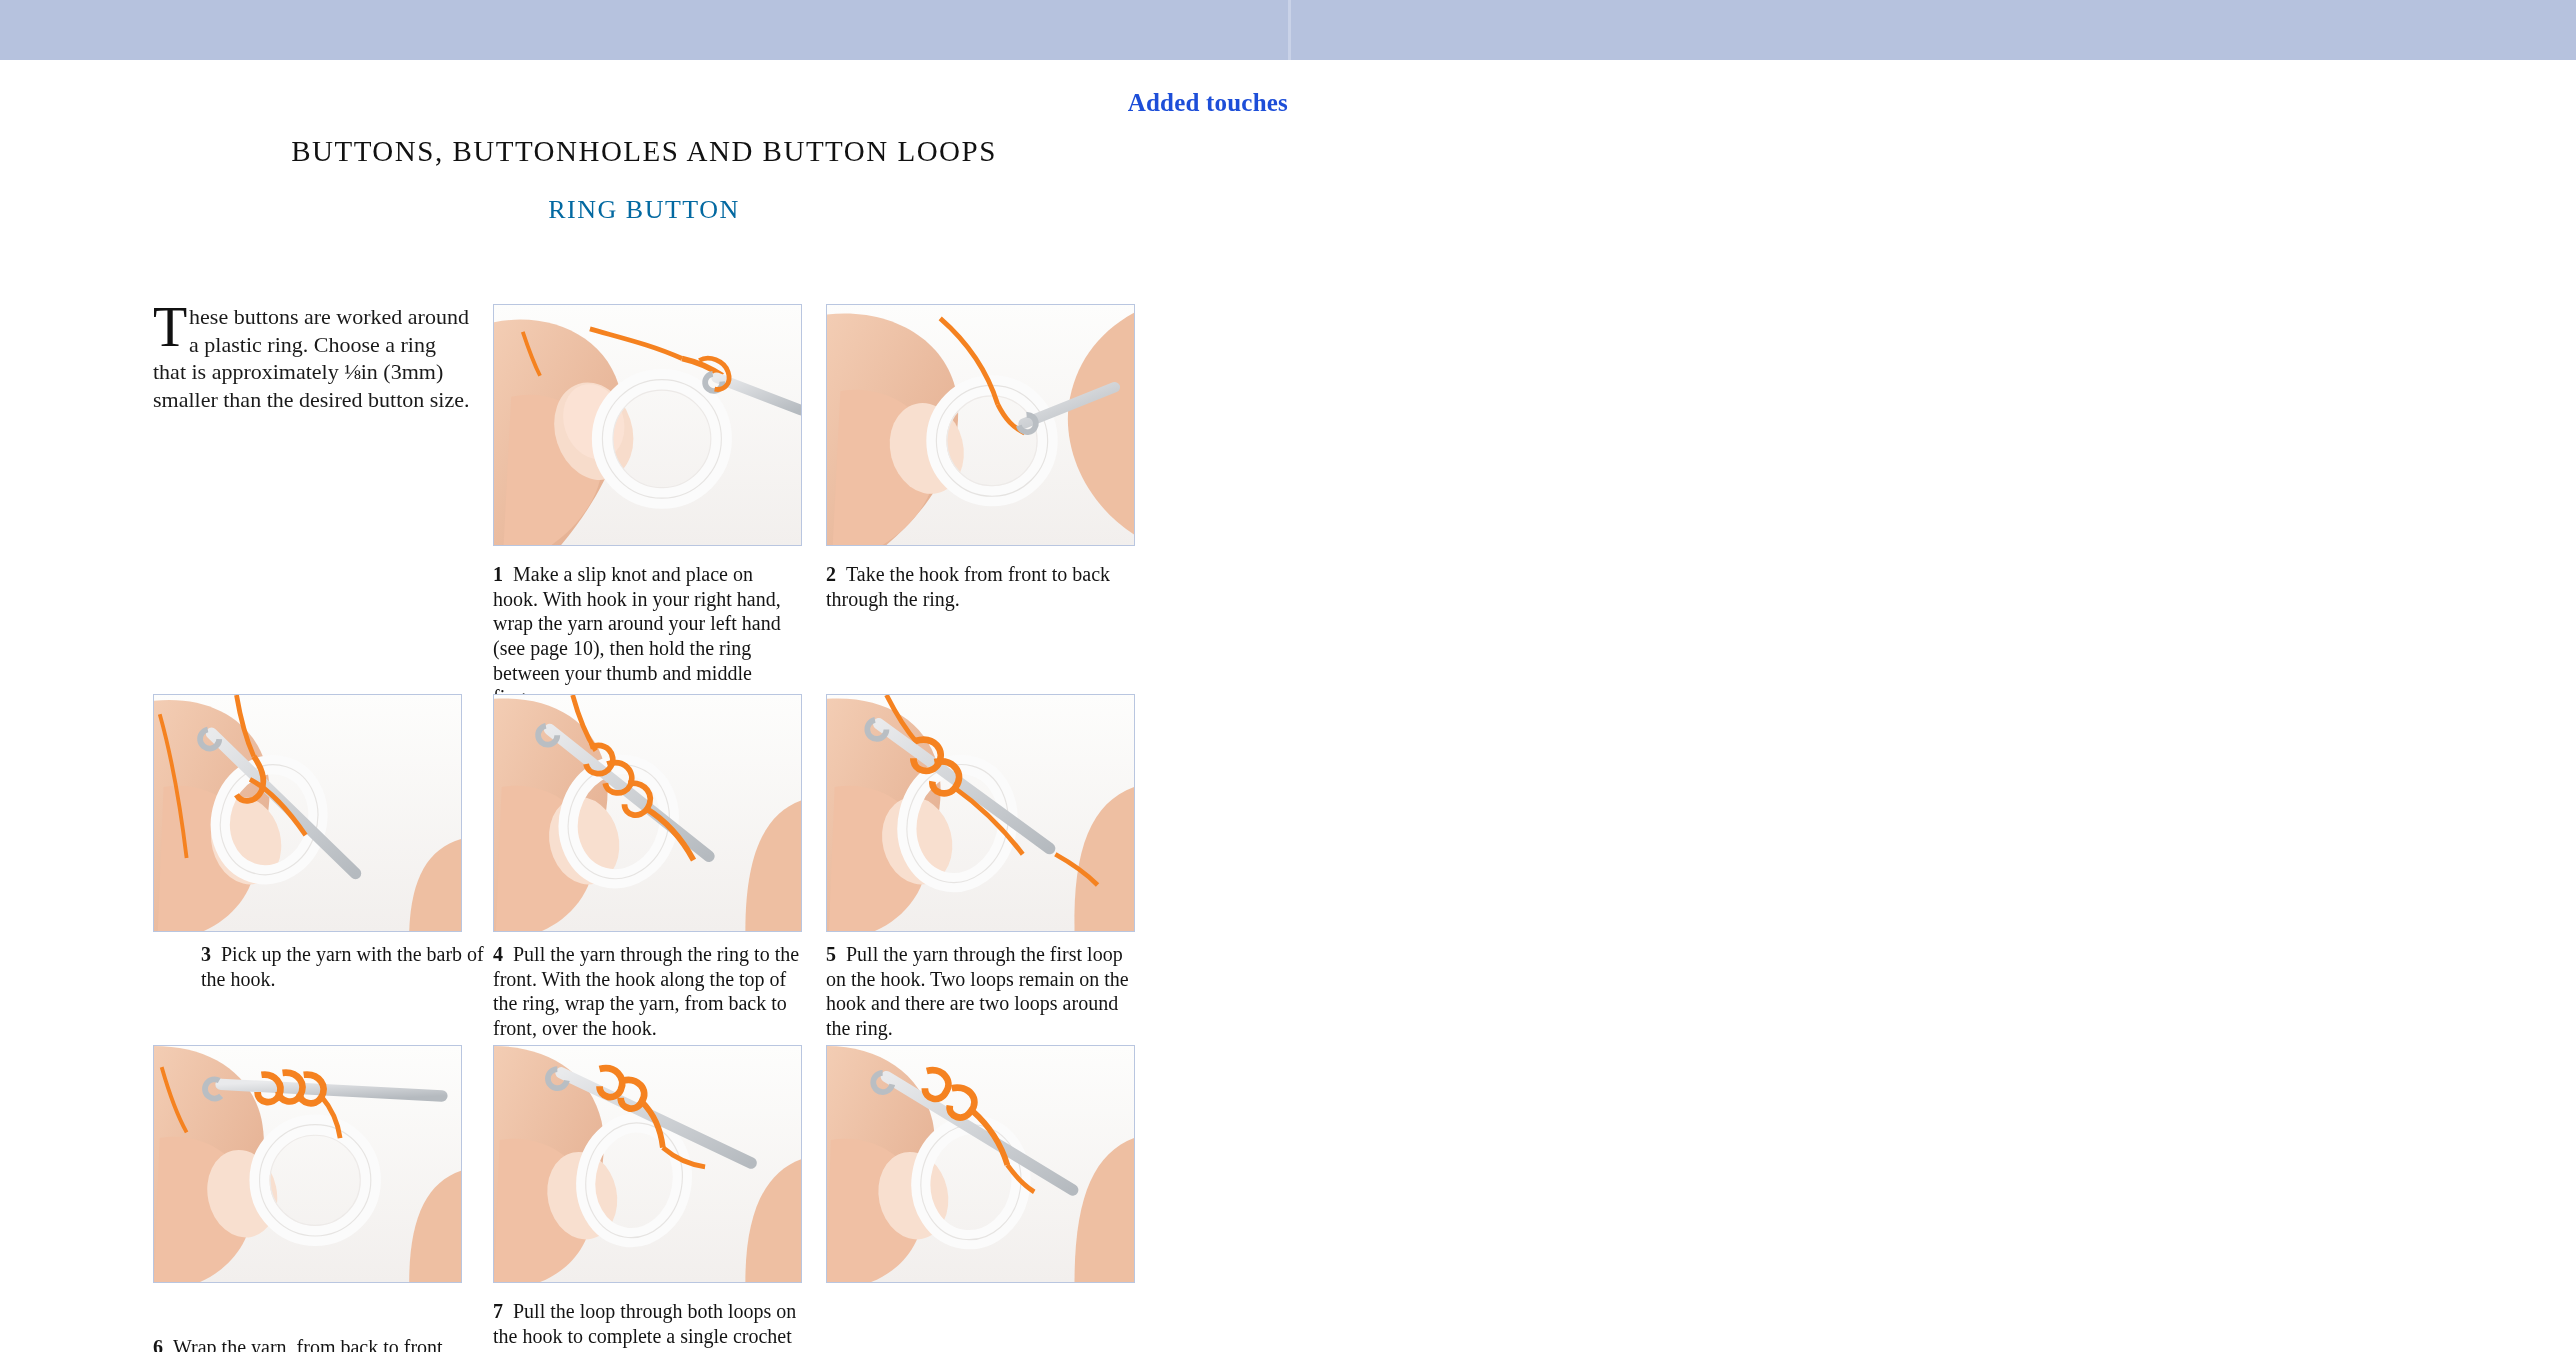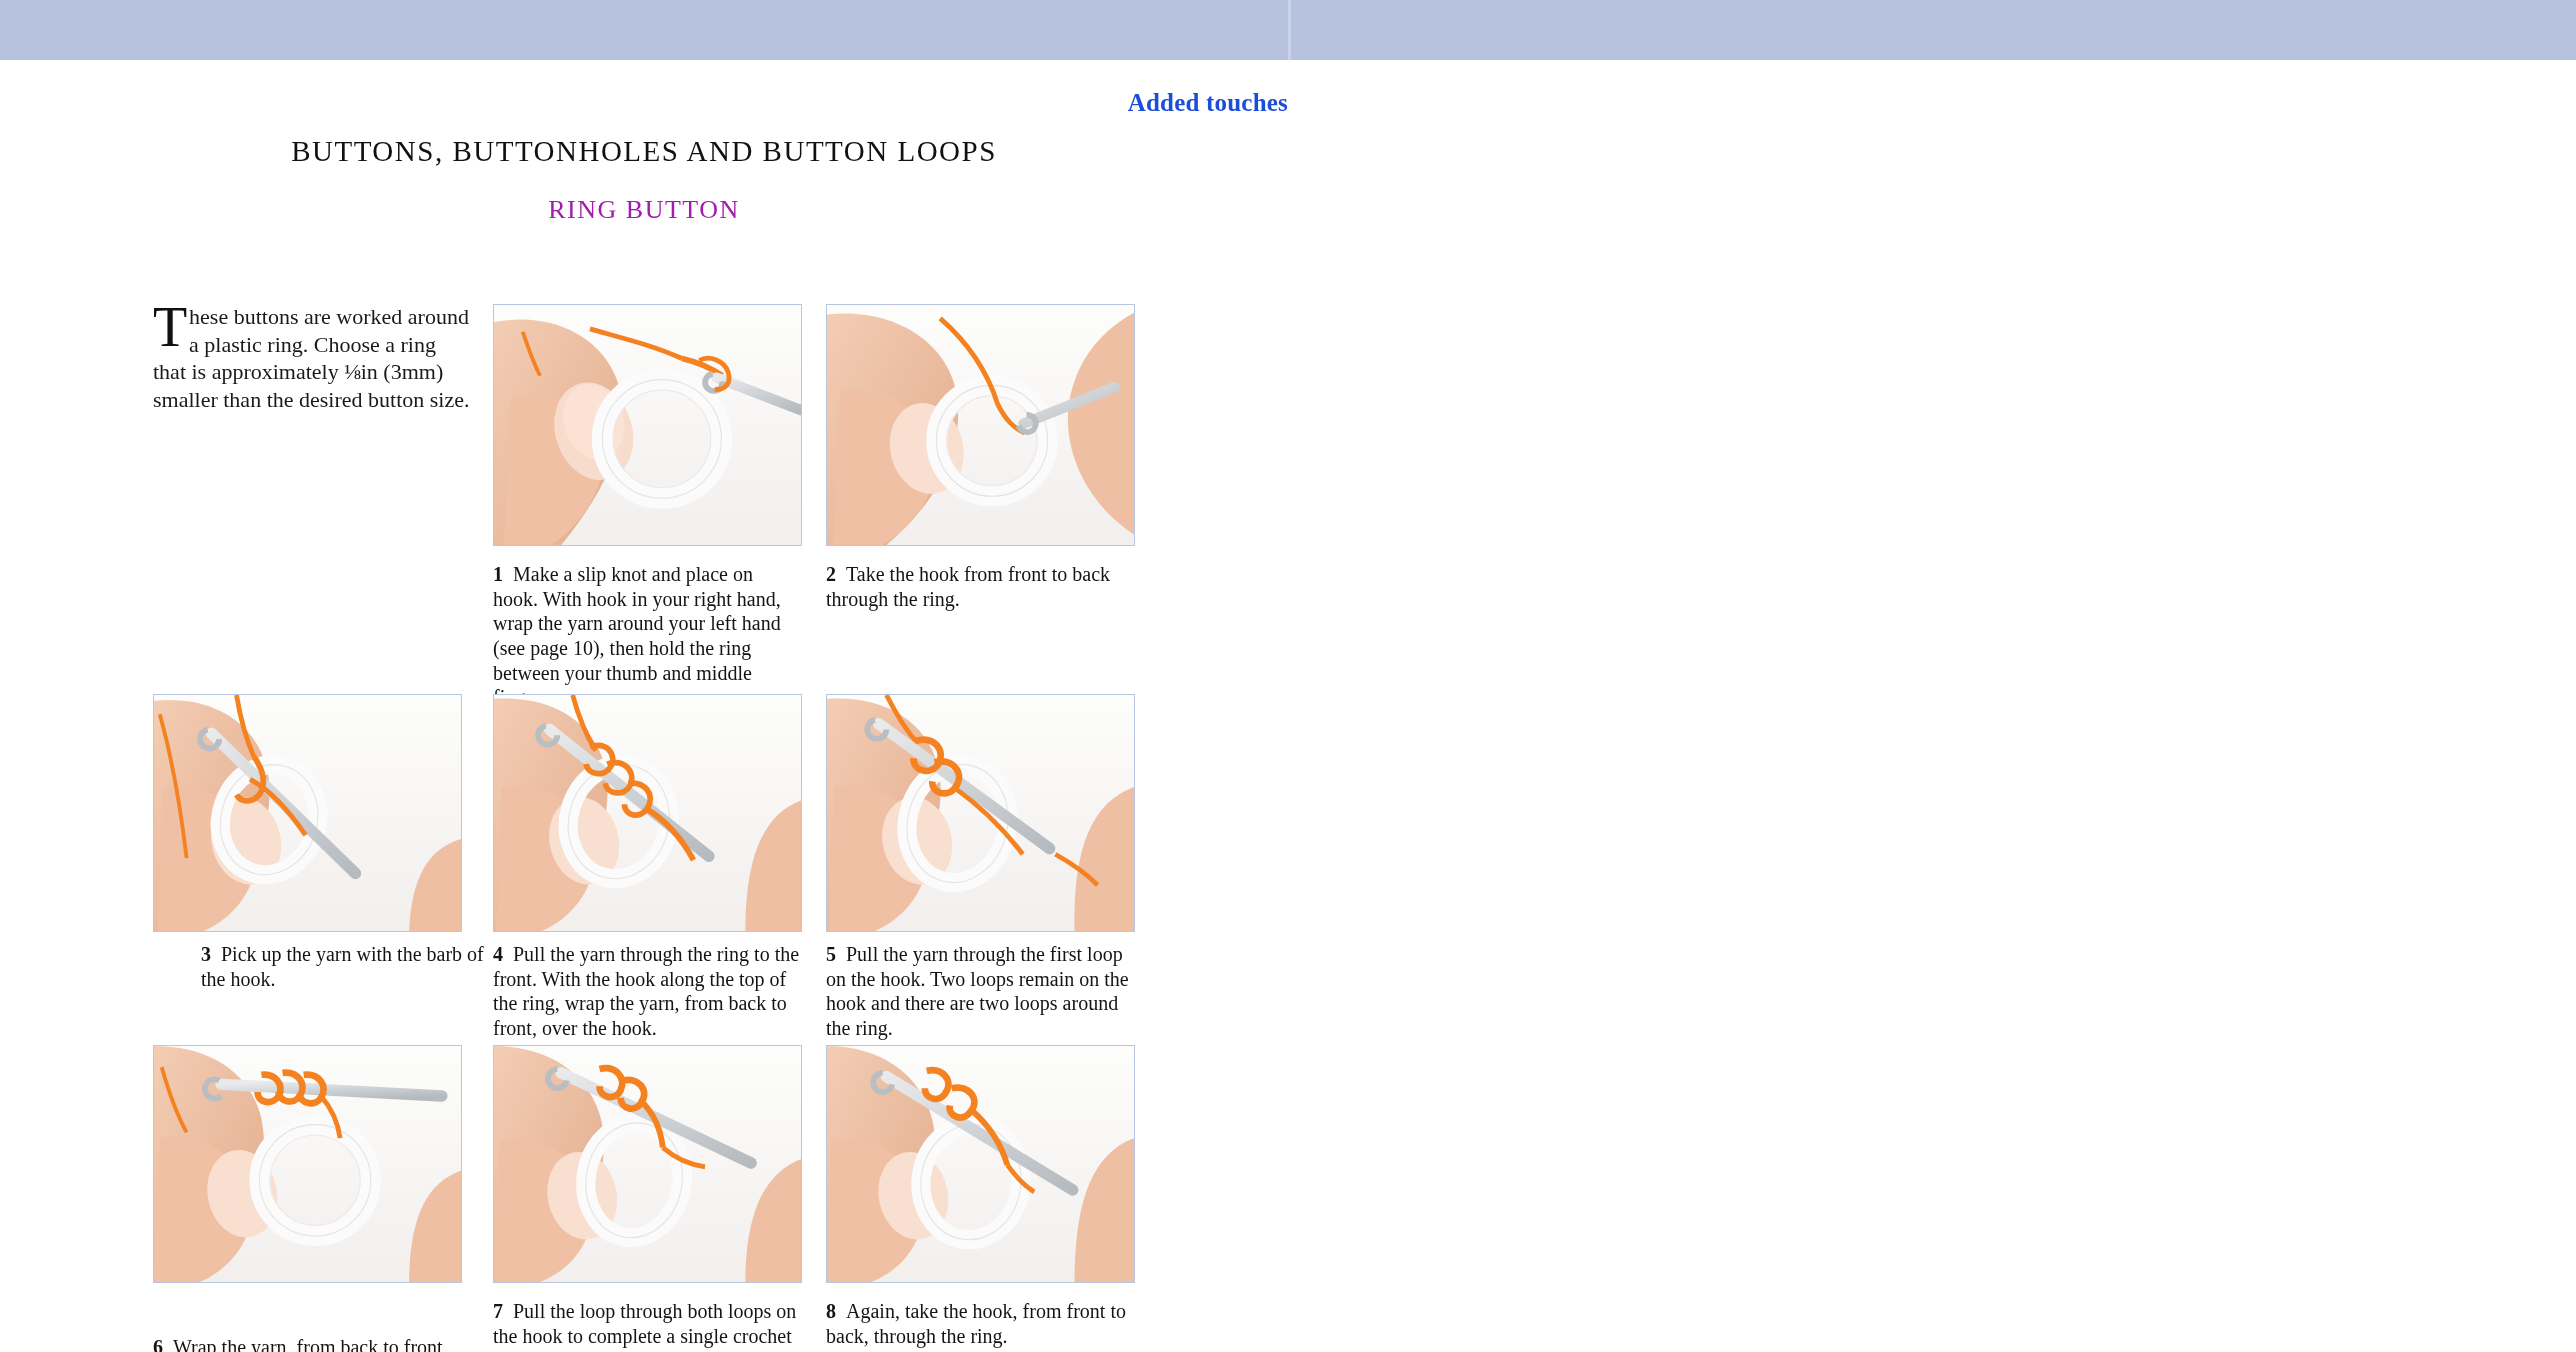--- a/index.html
+++ b/index.html
@@ -27,21 +27,21 @@
     text-align: right; font-weight: bold; font-size: 25px; letter-spacing: 0.2px;
     color: #1d4ed8;
   }
   .main-title {
     position: absolute; left: 0; top: 75px; width: 1288px;
     text-align: center; font-size: 29px; letter-spacing: 1.5px; color: #111;
     font-family: "Liberation Serif","DejaVu Serif",serif; font-weight: 400;
   }
   .sub-title {
     position: absolute; left: 0; top: 135px; width: 1288px;
-    text-align: center; font-size: 26px; letter-spacing: 1.5px; color: #a21caf;
+    text-align: center; font-size: 26px; letter-spacing: 1.5px; color: #0369a1;
   }
 
   
   .intro {
     position: absolute; left: 153px; top: 243px; width: 319px;
     font-size: 22px; line-height: 1.26; color: #1a1a1a; text-align: left;
   }
   .intro .dropcap {
     float: left; font-size: 56px; line-height: .80; padding: 1.9px 1.9px 0 0; color: #111;
   }
@@ -274,23 +274,20 @@
           <ellipse cx="150" cy="142" rx="52" ry="60" transform="rotate(8 150 142)" fill="none" stroke="#e6e4e2" stroke-width="1.2"></ellipse>
           <path d="M62 32 L256 150" stroke="url(#hookA)" stroke-width="12" stroke-linecap="round" fill="none"></path>
           <path d="M58 28 a10 10 0 1 0 10 12" stroke="#b9bec3" stroke-width="6" fill="none"></path>
           <path d="M104 26 C120 22 132 36 124 48 C118 60 102 56 102 44" stroke="#f58220" stroke-width="7" fill="none"></path>
           <path d="M130 44 C148 40 160 56 150 68 C142 80 126 74 128 62" stroke="#f58220" stroke-width="7" fill="none"></path>
           <path d="M152 68 C170 84 182 104 188 124" stroke="#f58220" stroke-width="6" fill="none"></path>
           <path d="M188 124 C198 138 206 146 216 152" stroke="#f58220" stroke-width="5" fill="none"></path>
         </svg>
       </div>
     </div>
-    <div class="cap" style="left:826px; top:1239px; width:309px;">
-      <span class="num">8</span>&nbsp;&nbsp;<span>Again, take the hook, from front to back, through the ring.</span>
-    </div>
 
   </div>
 
   <div class="page" id="page-right">
 
     
 
     
     
     

